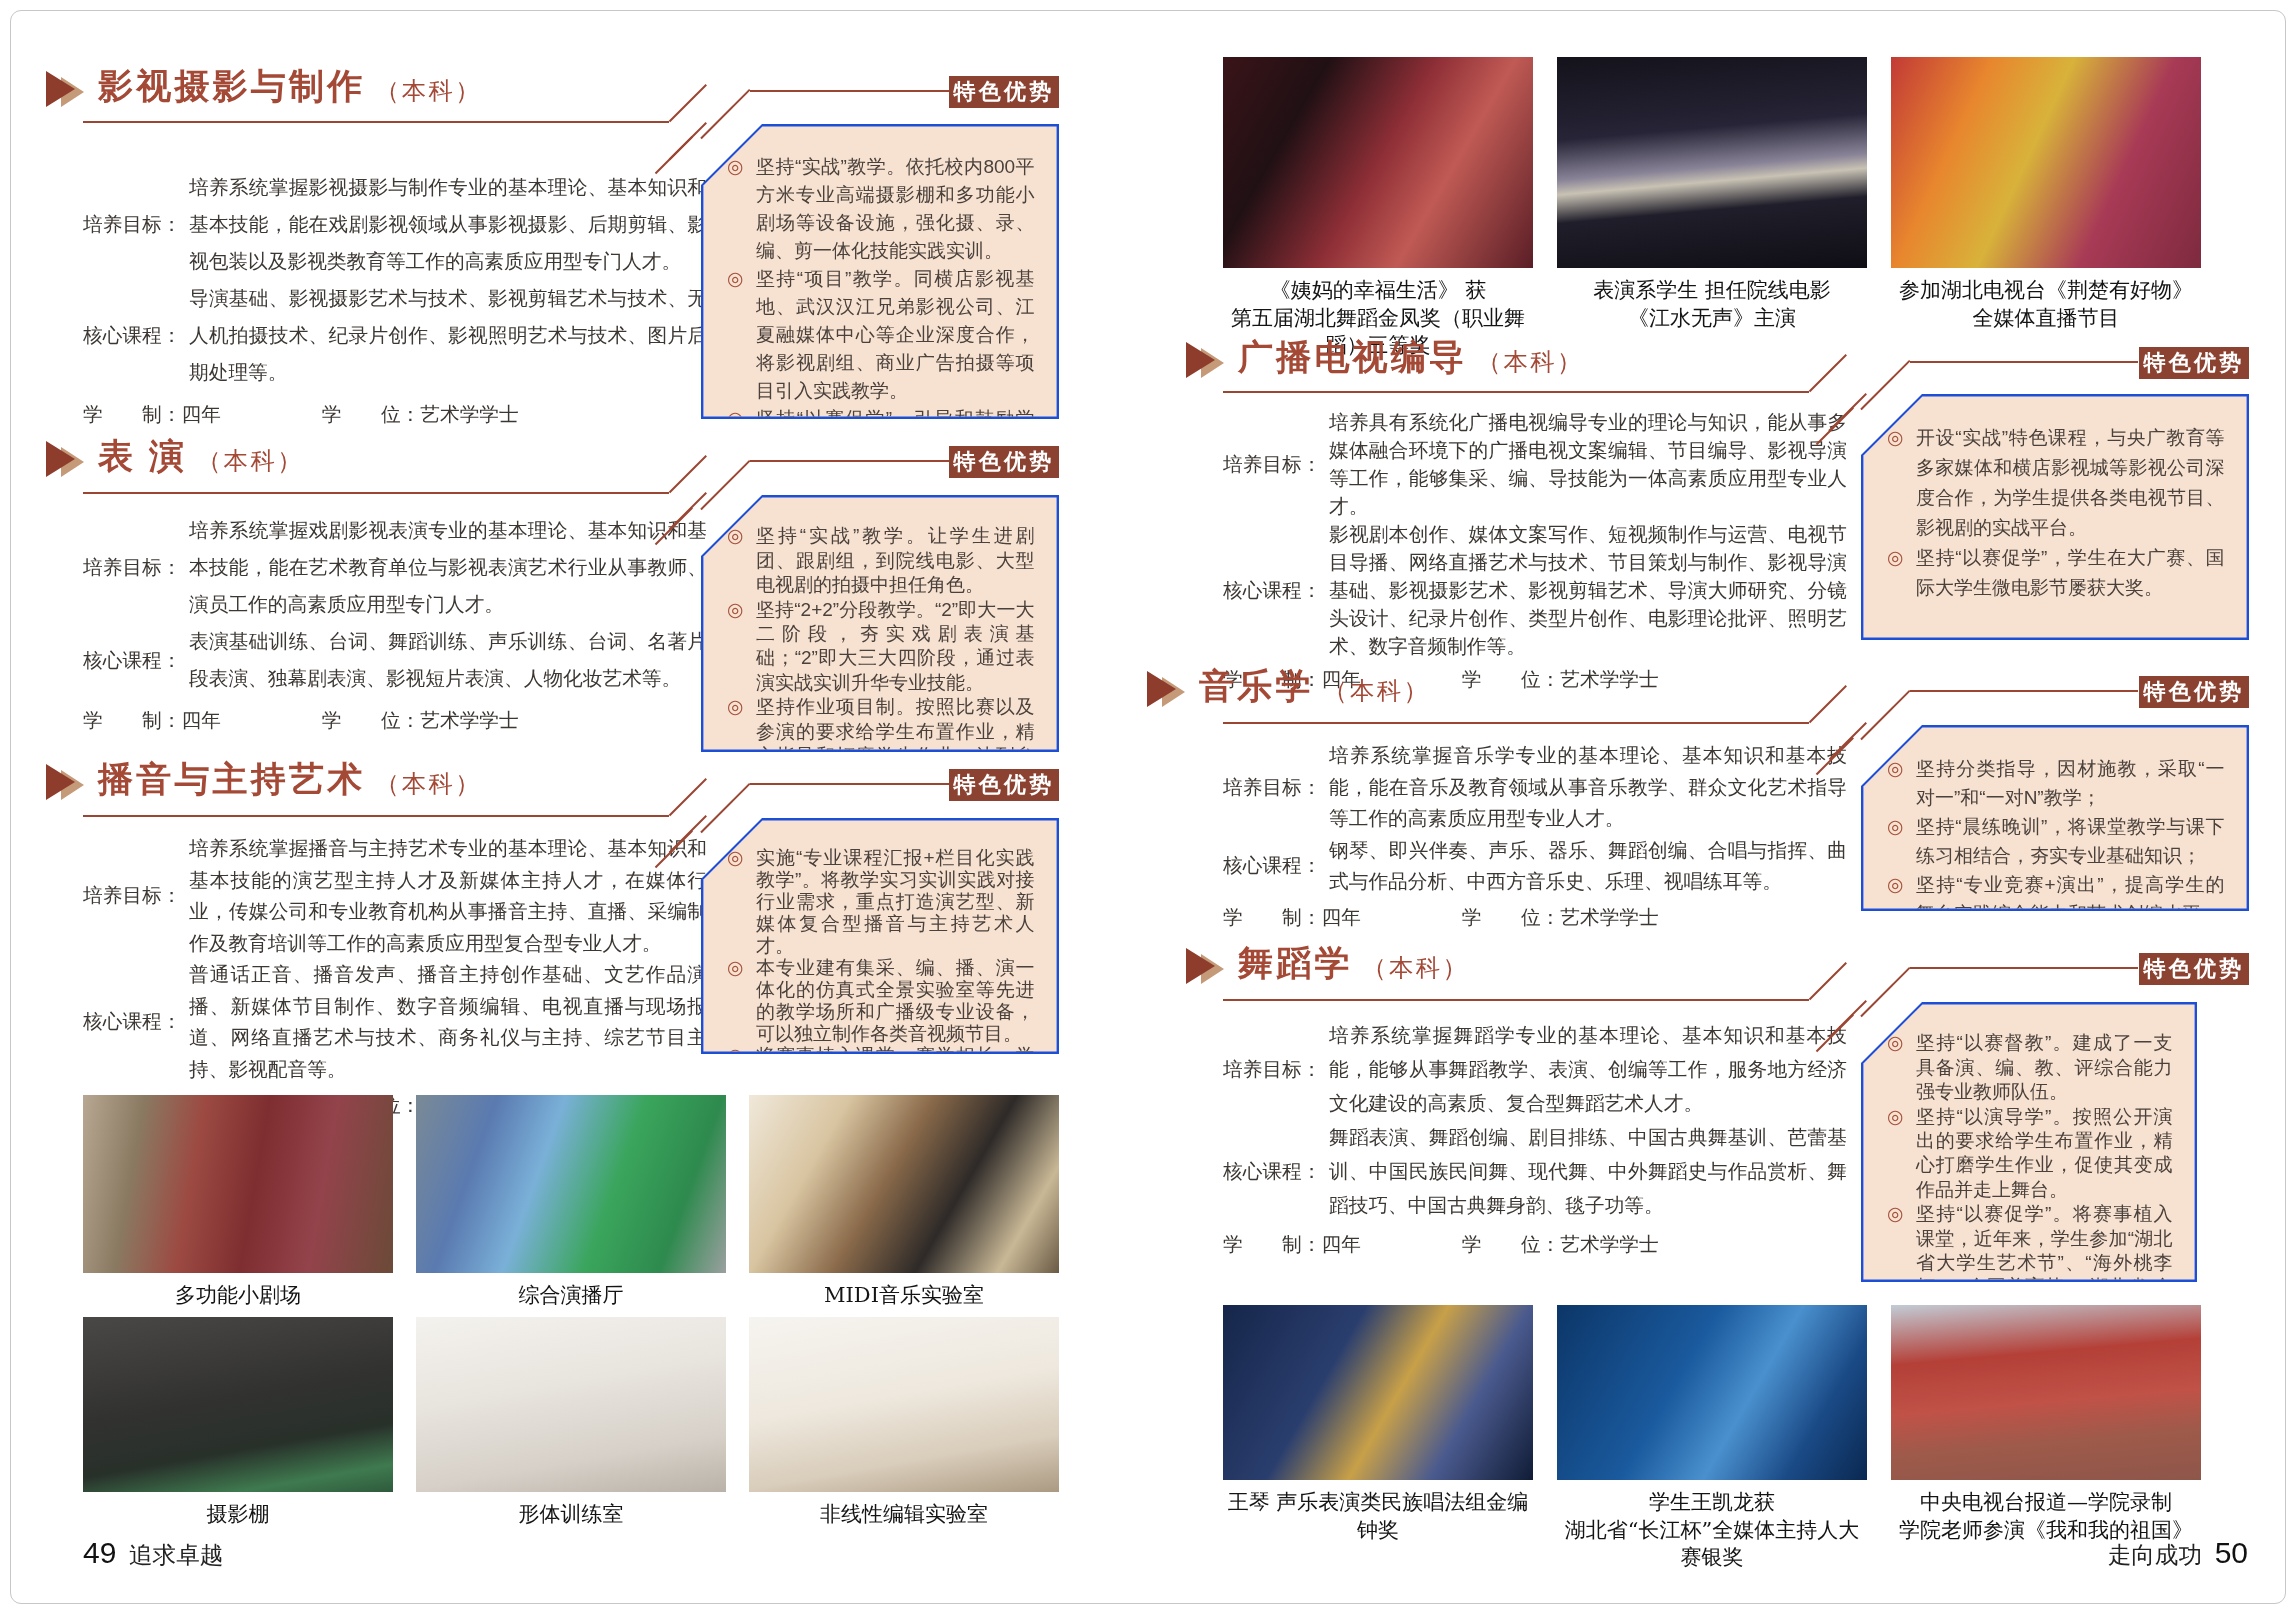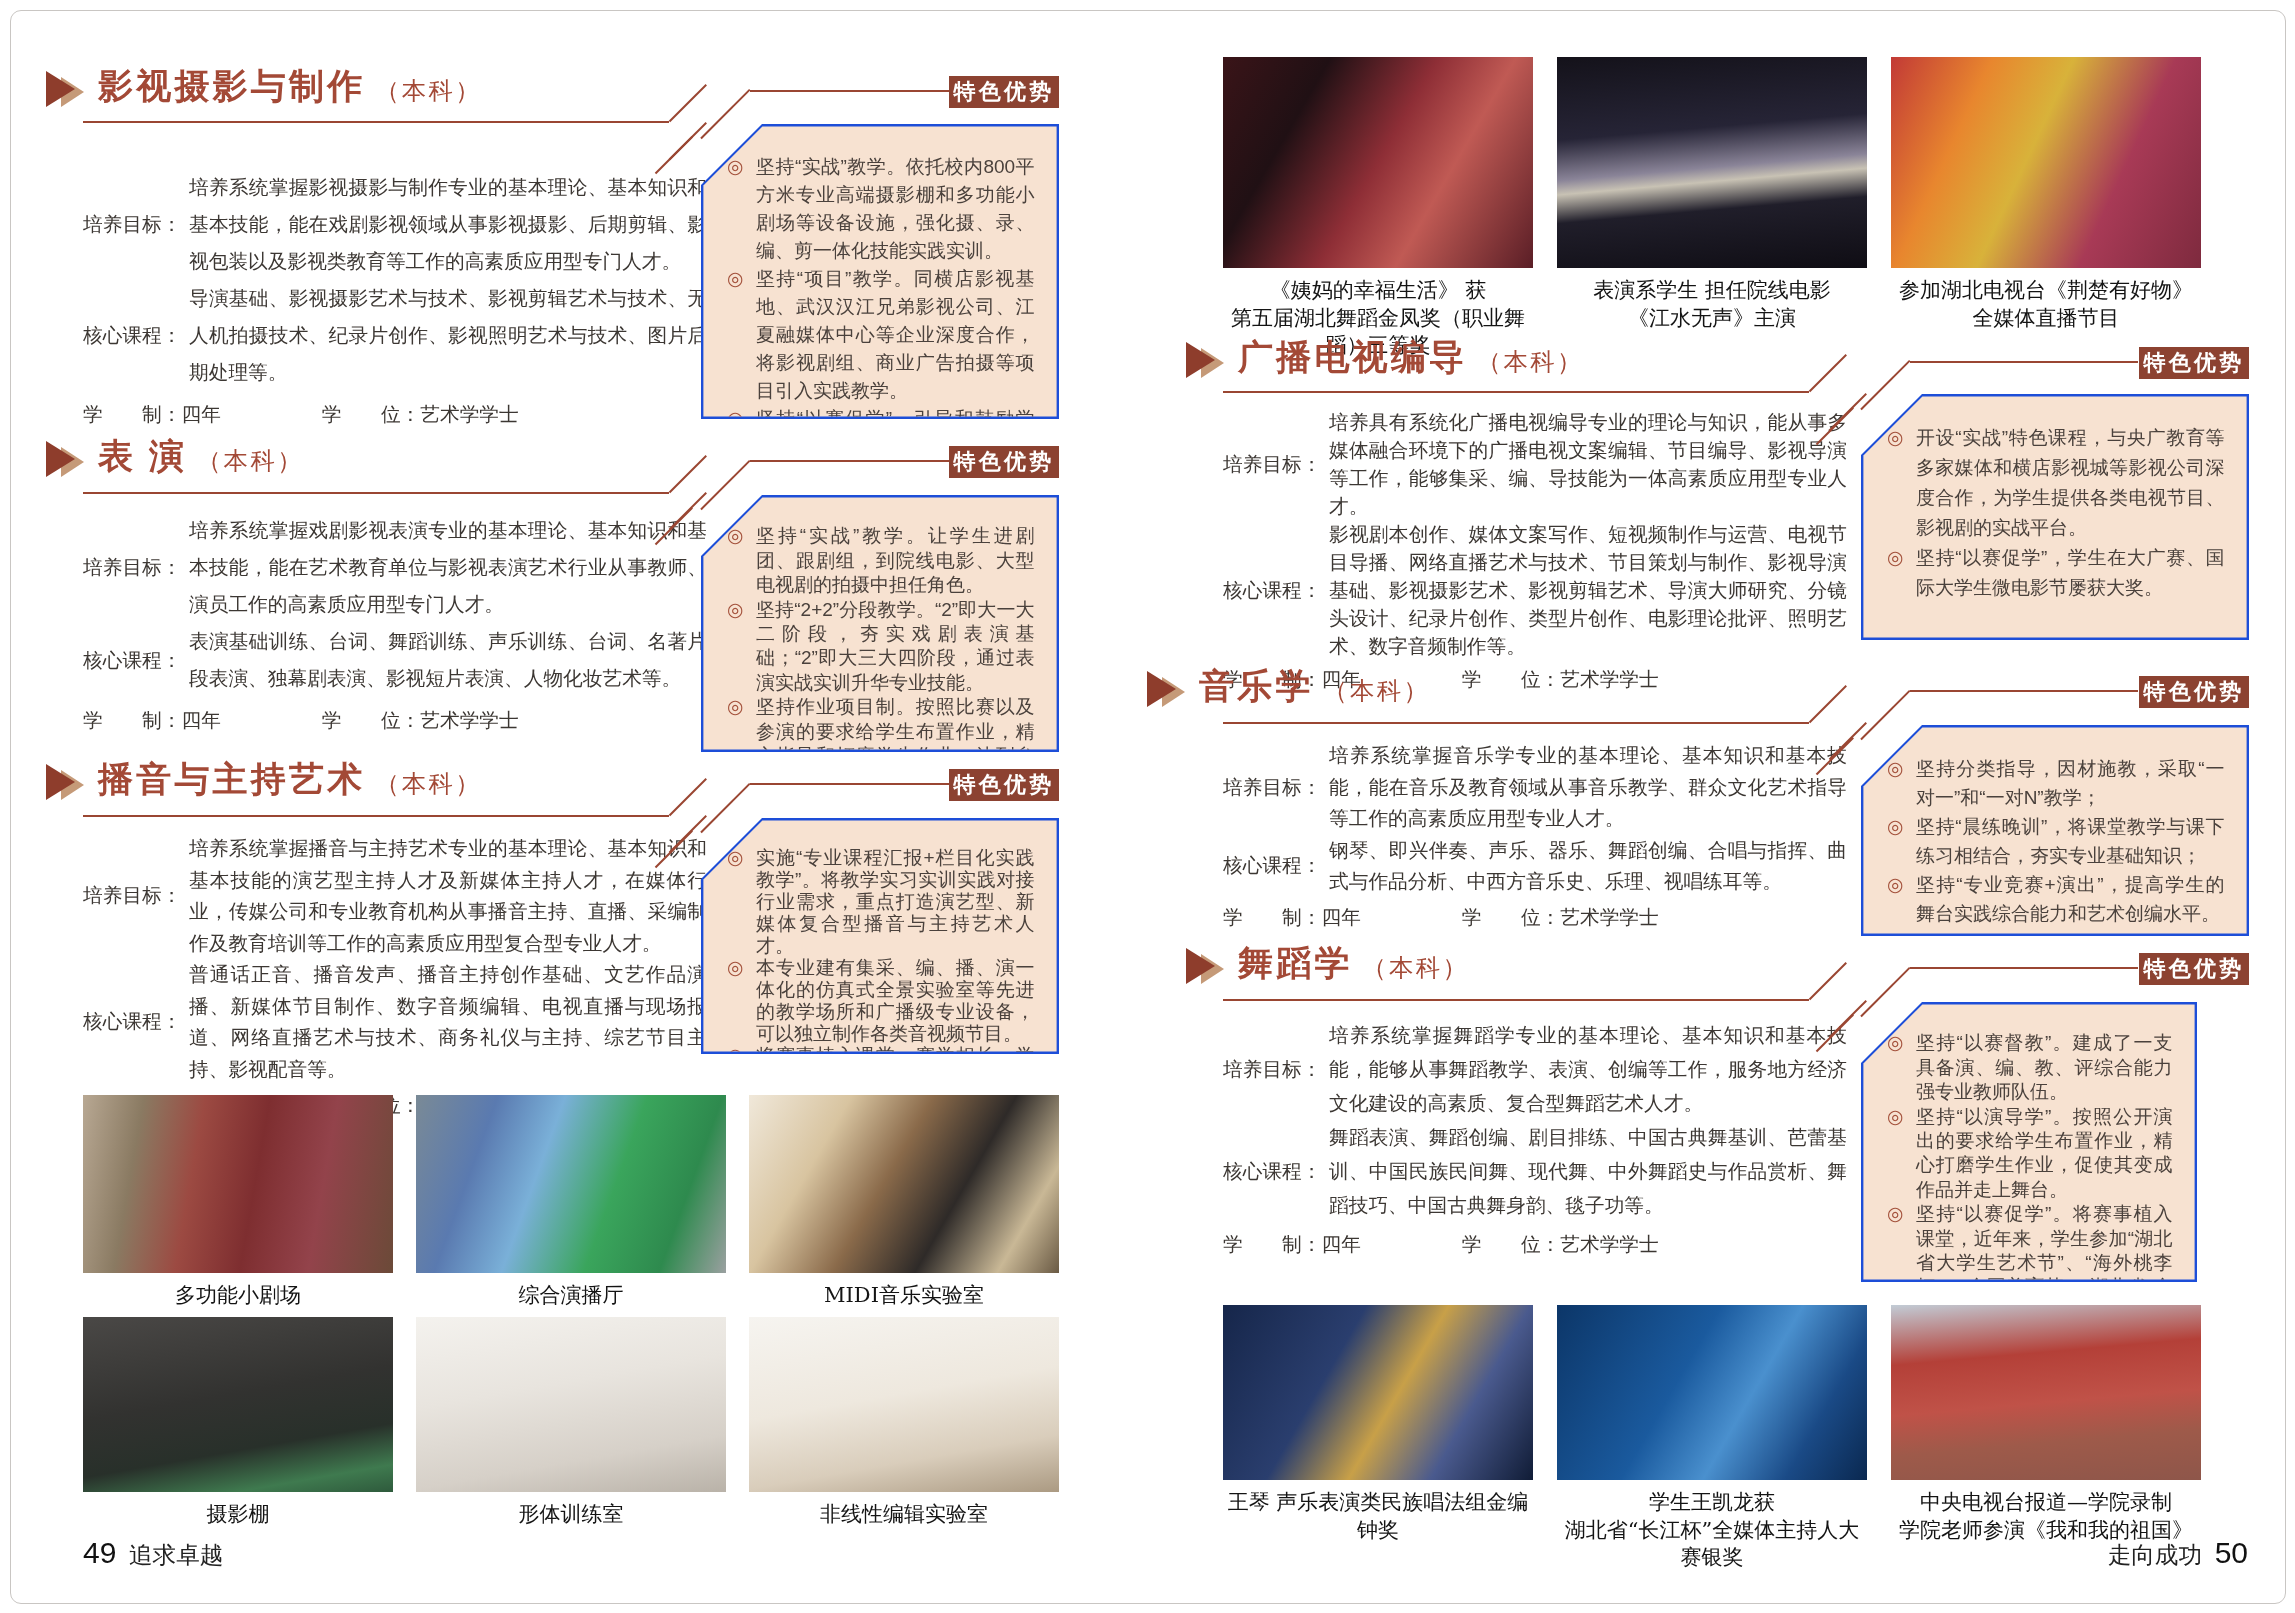--- a/index.html
+++ b/index.html
@@ -299,21 +299,21 @@
         <span>艺术学学士</span>
     </div>
   </div>
 
   <div>
     <div class="feat-label" style="left:2139px;top:676px;">特色优势</div>
     <div class="feat-hline" style="left:1910px;top:690px;width:228px;"></div>
     <div class="feat-diag" style="left:1851px;top:714px;"></div>
     <div class="feat-slash" style="left:1822px;top:740px;"></div>
     <div class="feat-slash" style="left:1809px;top:755px;"></div>
-    <div class="feat-box" style="left:1861px;top:725px;width:388px;height:211px;">
+    <div class="feat-box" style="left:1861px;top:725px;width:388px;height:186px;">
       <div class="feat-in" style="line-height:29px;">
         <div class="fitem">坚持分类指导，因材施教，采取“一对一”和“一对N”教学；</div>
         <div class="fitem">坚持“晨练晚训”，将课堂教学与课下练习相结合，夯实专业基础知识；</div>
         <div class="fitem">坚持“专业竞赛+演出”，提高学生的舞台实践综合能力和艺术创编水平。</div>
       </div>
     </div>
   </div>
 
   <div class="sec-head" style="left:1186px;top:945px;">
     <span class="arrow">

